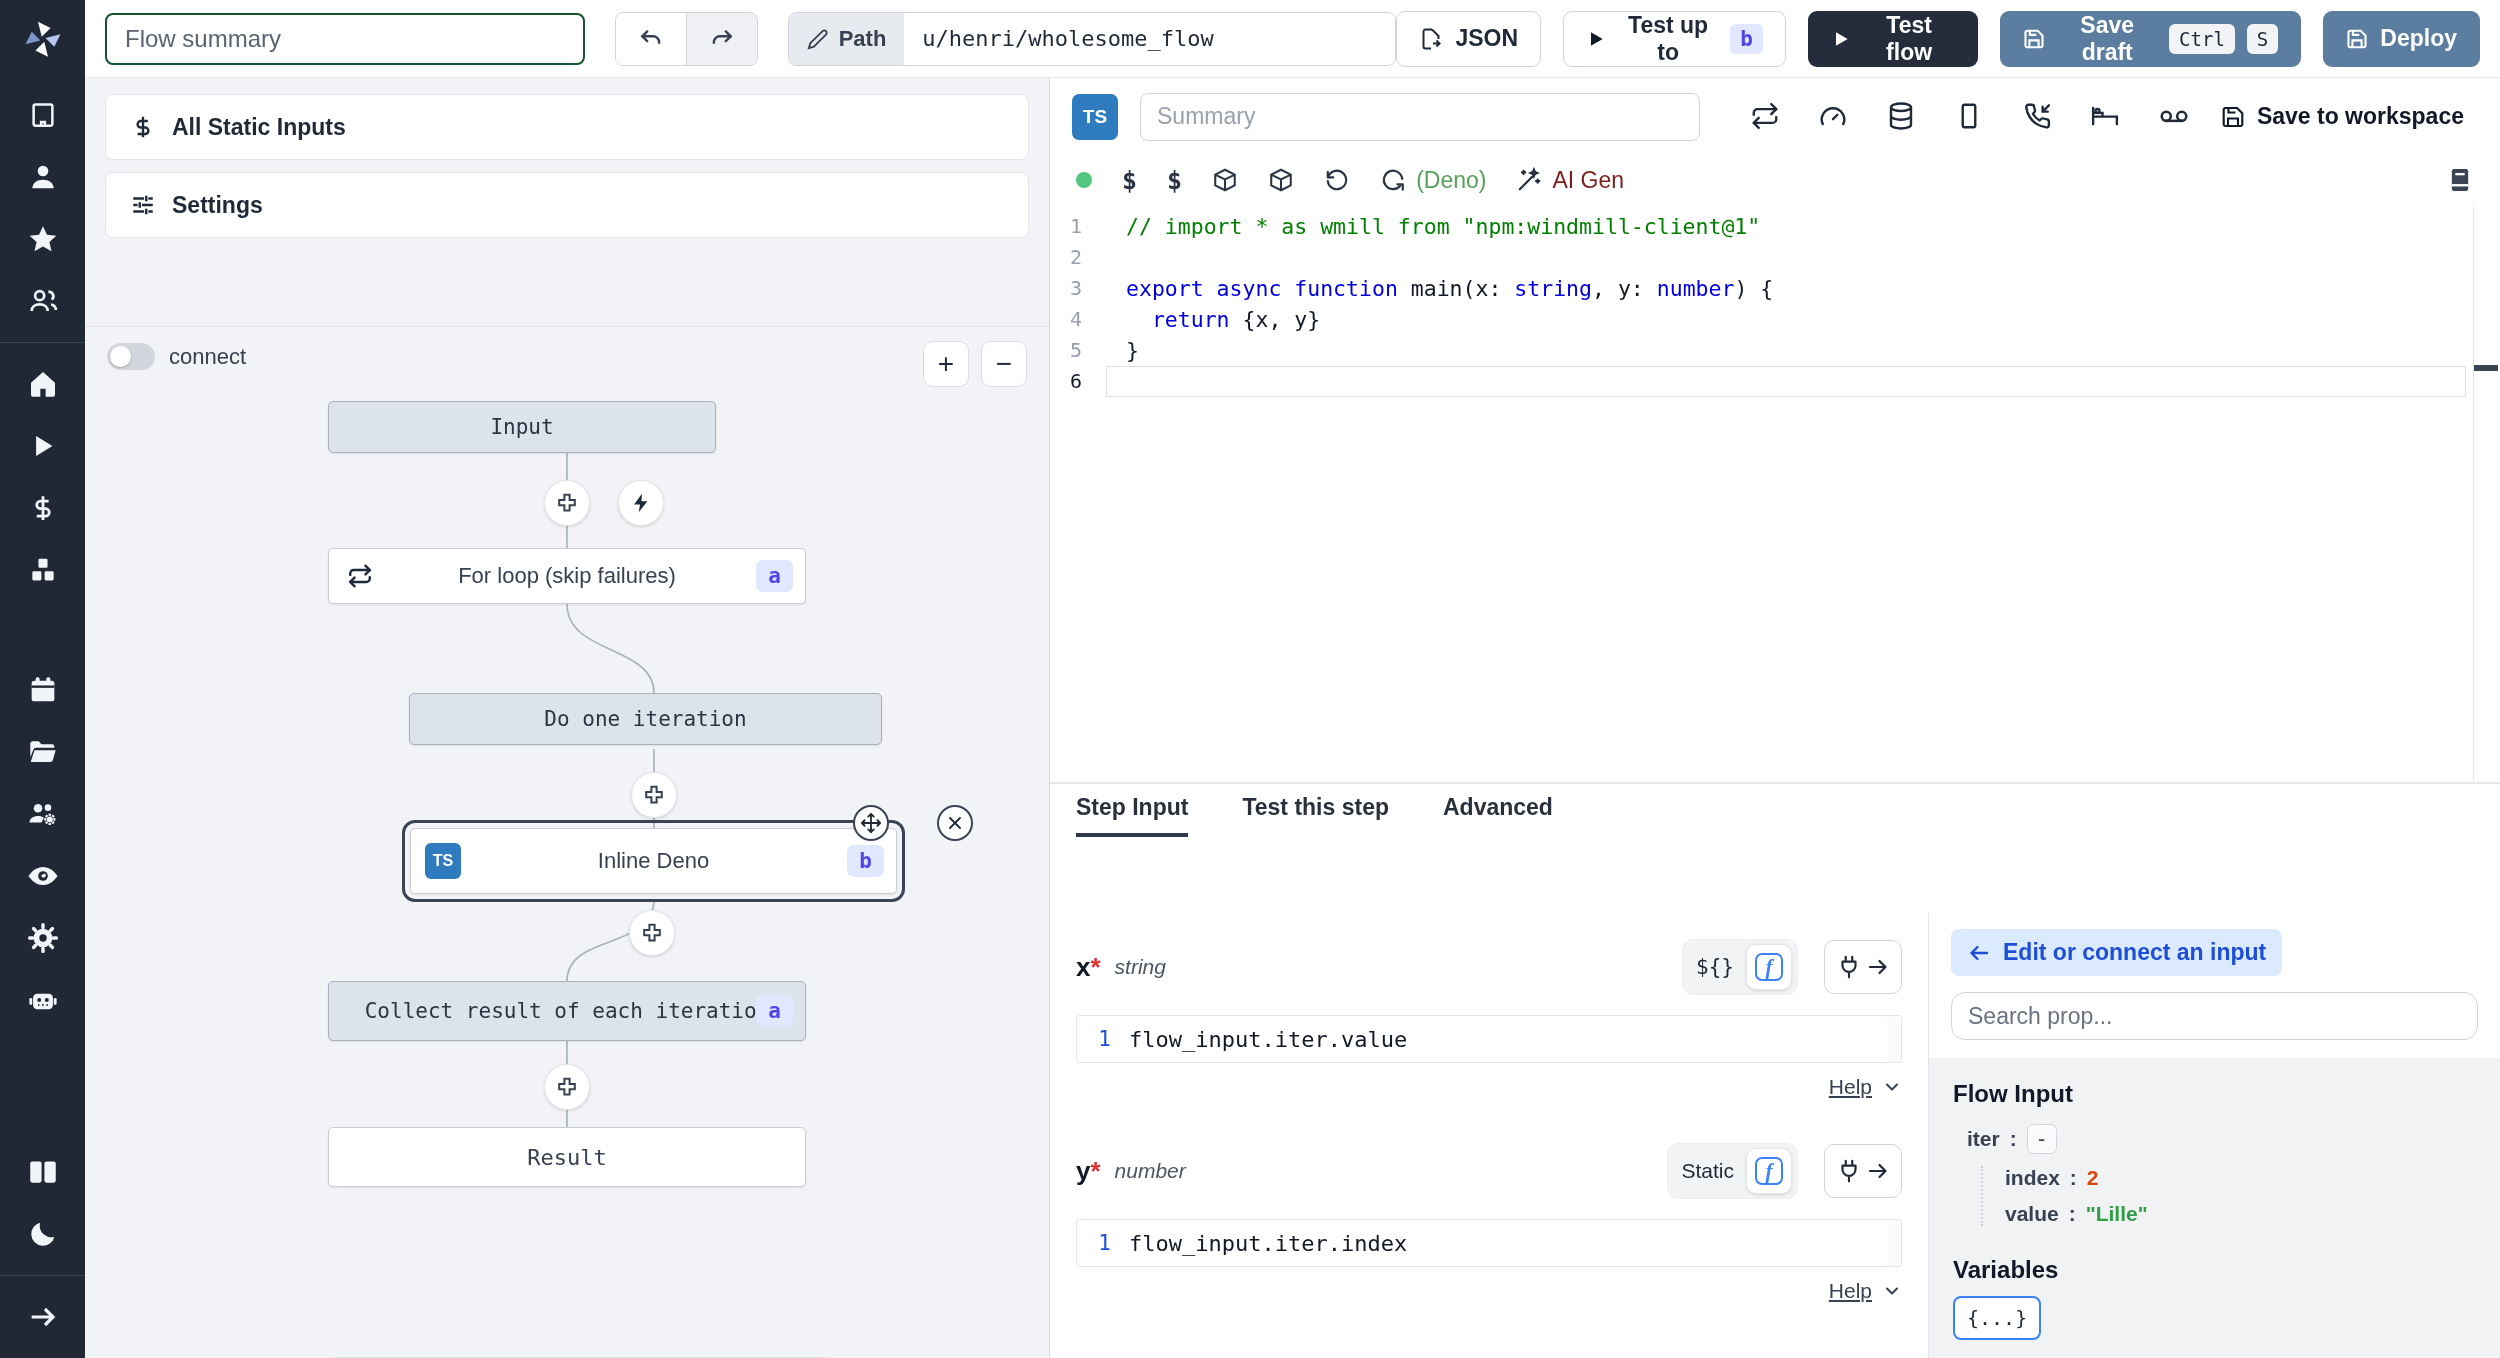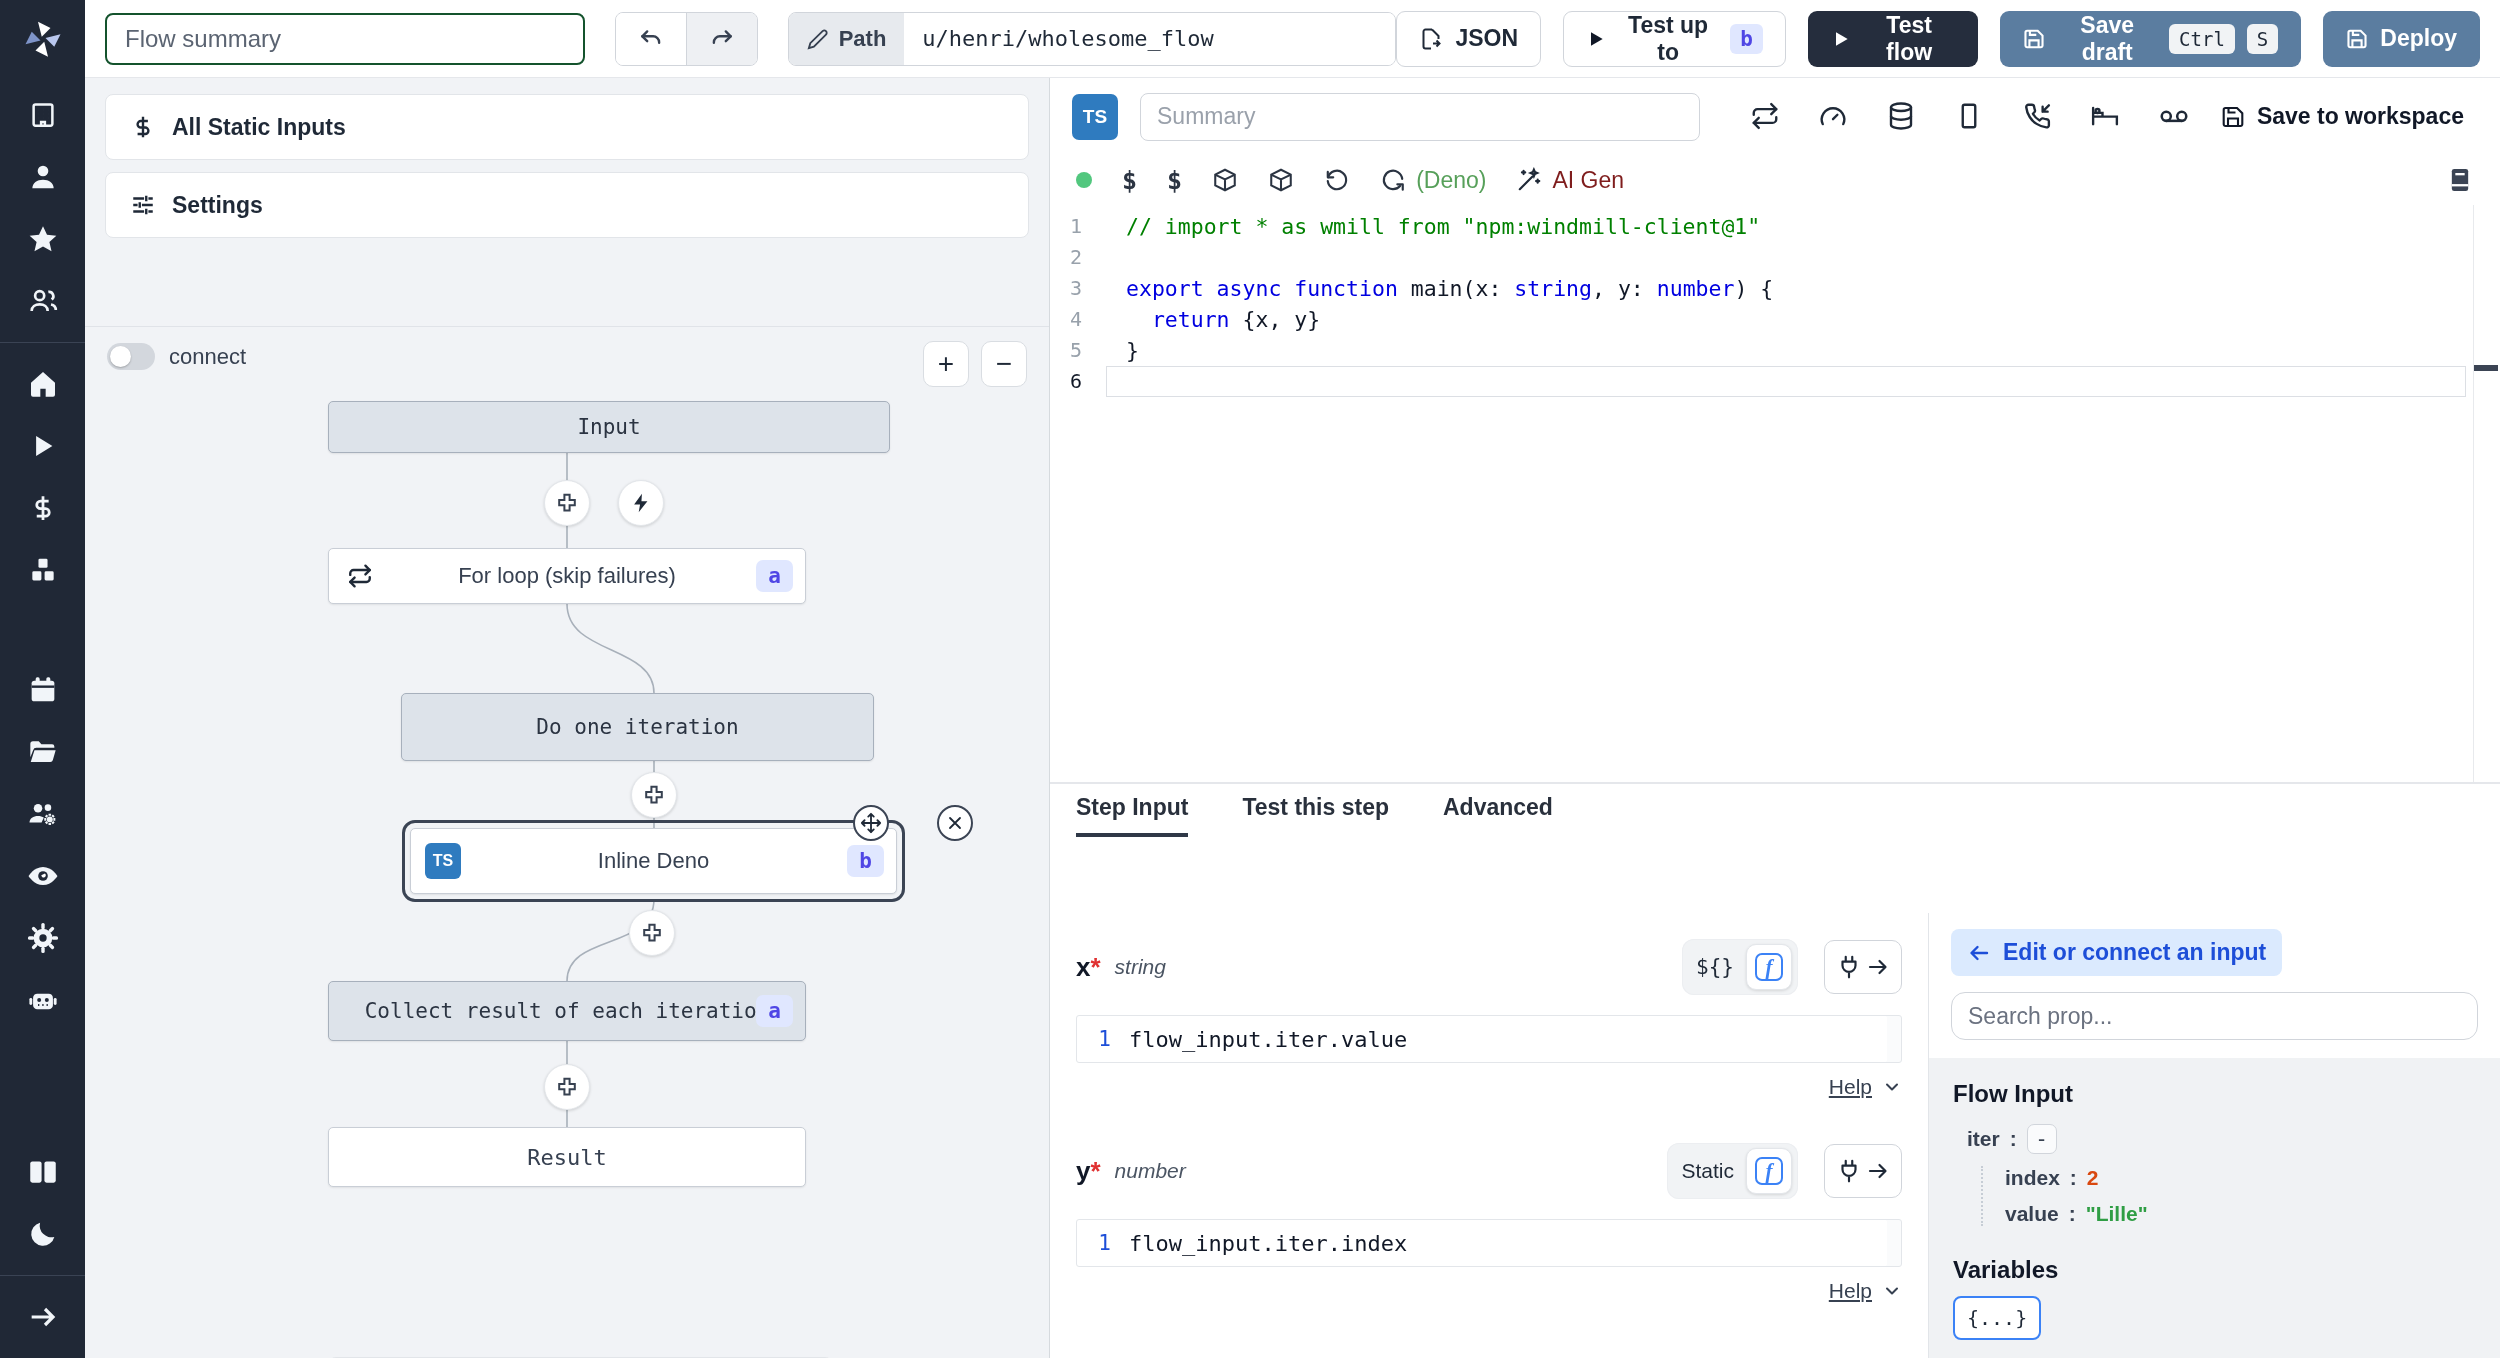--- a/index.html
+++ b/index.html
@@ -419,21 +419,21 @@
     <svg class="edges" width="965" height="1112" viewBox="0 0 965 1112">
       <g fill="none" stroke="#a8b0ba" stroke-width="1.6">
         <path d="M482 126 V221"></path>
         <path d="M482 277 C482 328 569 318 569 366"></path>
         <path d="M569 422 V501"></path>
         <path d="M569 572 C569 624 482 606 482 654"></path>
         <path d="M482 714 V800"></path>
       </g>
     </svg>
 
-    <div class="node node-gray mono" style="left:243px; top:74px; width:562px; height:52px;">Input</div>
+    <div class="node node-gray mono" style="left:243px; top:74px; width:388px; height:52px;">Input</div>
 
     <div class="plus-circle" style="left:482px; top:176px;">
       <svg width="24" height="24" viewBox="0 0 24 24" fill="none" stroke="#374151" stroke-width="2">
         <path d="M9.4 3.8h5.2V9h5.2v5.2h-5.2v5.2H9.4v-5.2H4.2V9h5.2z"></path>
       </svg>
     </div>
     <div class="plus-circle" style="left:556px; top:176px;">
       <svg width="22" height="22" viewBox="0 0 24 24" fill="#1f2937">
           <path d="M13 2 4.5 13.5H11L9.5 22 19 10h-6.5z"></path>
         </svg>
@@ -445,21 +445,21 @@
           <path d="M17 2.5 21 6.5l-4 4"></path>
             <path d="M3 11V9.5a3 3 0 0 1 3-3h15"></path>
           <path d="M7 21.5 3 17.5l4-4"></path>
             <path d="M21 13v1.5a3 3 0 0 1-3 3H3"></path>
         </svg>
       </span>
       <span>For loop (skip failures)</span>
       <span class="badge">a</span>
     </div>
 
-    <div class="node node-gray mono" style="left:316px; top:366px; width:473px; height:68px;">Do one iteration</div>
+    <div class="node node-gray mono" style="left:324px; top:366px; width:473px; height:52px;">Do one iteration</div>
 
     <div class="plus-circle" style="left:569px; top:468px;">
       <svg width="24" height="24" viewBox="0 0 24 24" fill="none" stroke="#374151" stroke-width="2">
         <path d="M9.4 3.8h5.2V9h5.2v5.2h-5.2v5.2H9.4v-5.2H4.2V9h5.2z"></path>
       </svg>
     </div>
 
     <div class="node node-white selected" style="left:325px; top:501px; width:487px; height:66px;">
       <span class="left-ic" style="left:14px;">
         <span class="ts-chip" style="width:36px;height:36px;font-size:16px;">TS</span>

